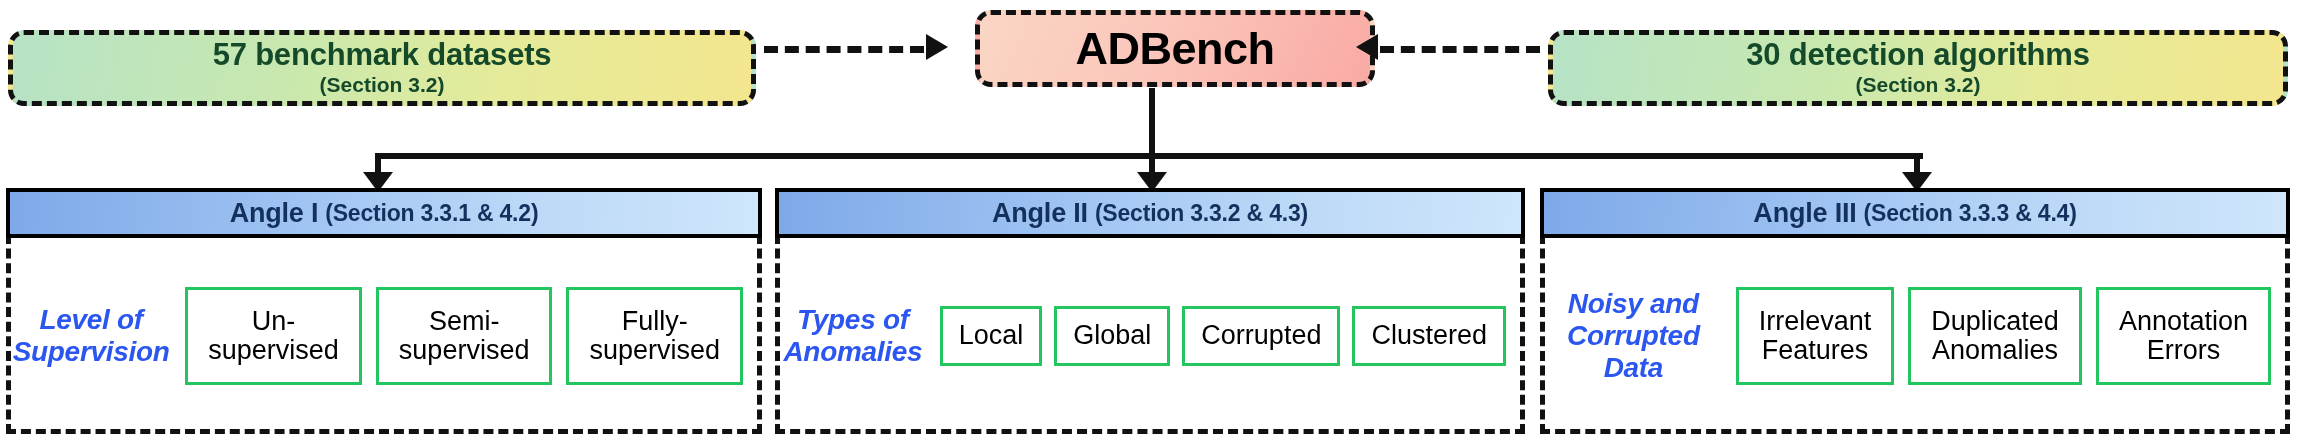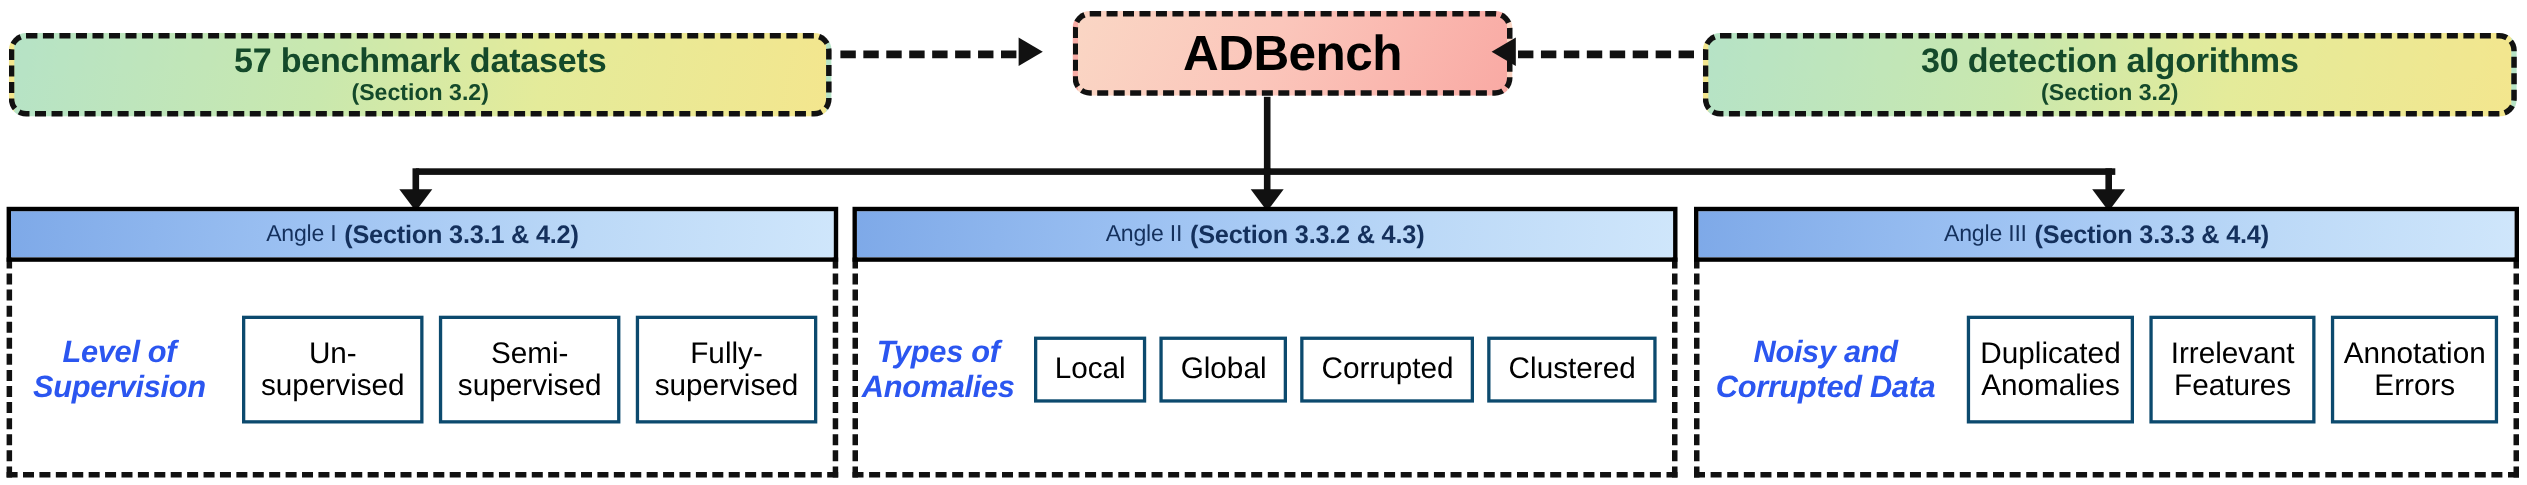--- a/index.html
+++ b/index.html
@@ -149,22 +149,22 @@
     height: 50px;
     box-sizing: border-box;
     border: 4px solid #000000;
     background: linear-gradient(95deg, #7ea9e8 0%, #9cc1f2 35%, #bcd9f7 70%, #cfe6fb 100%);
     display: flex;
     align-items: center;
     justify-content: center;
     z-index: 3;
   }
   .panel-header .angle-name {
-    font-size: 21px;
-    font-weight: normal;
+    font-size: 27px;
+    font-weight: bold;
     color: #14305c;
     letter-spacing: -0.2px;
   }
   .panel-header .angle-section {
     font-size: 23px;
     font-weight: bold;
     color: #14305c;
     margin-left: 7px;
     letter-spacing: -0.2px;
   }
@@ -200,30 +200,30 @@
     align-items: stretch;
     justify-content: center;
     gap: 14px;
     margin-top: 9px;
     width: 100%;
     padding: 0 14px;
     box-sizing: border-box;
   }
   .chip {
     box-sizing: border-box;
-    border: 3px solid #0c4a6e;
+    border: 3px solid #22c55e;
     background: #ffffff;
     display: flex;
     align-items: center;
     justify-content: center;
     text-align: center;
     font-size: 27px;
     color: #000000;
     line-height: 1.08;
-    padding: 4px 8px;
+    padding: 4px 20px;
   }
   .chip.two-line { height: 98px; }
   .chip.one-line { height: 60px; }
 
   
   #panel-1 .chip { flex: 1 1 0; }
   #panel-2 .chip { padding-left: 16px; padding-right: 16px; }
   #panel-2 .chip-row { gap: 12px; }
   #panel-3 .chip { flex: 1 1 0; }
 </style>
@@ -309,32 +309,32 @@
   <div class="panel" id="panel-3">
     <div class="panel-header">
       <span class="angle-name">Angle III</span>
       <span class="angle-section">(Section 3.3.3 &amp; 4.4)</span>
     </div>
     <div class="panel-body">
       <div class="panel-subtitle">Noisy and Corrupted Data</div>
       <div class="chip-row">
         <div class="chip two-line">
           <span>
+            <span>Irrelevant</span><br>
+            <span>Features</span>
+          </span>
+        </div>
+        <div class="chip two-line">
+          <span>
             <span>Duplicated</span><br>
             <span>Anomalies</span>
           </span>
         </div>
         <div class="chip two-line">
           <span>
-            <span>Irrelevant</span><br>
-            <span>Features</span>
-          </span>
-        </div>
-        <div class="chip two-line">
-          <span>
             <span>Annotation</span><br>
             <span>Errors</span>
           </span>
         </div>
       </div>
     </div>
   </div>
 
 </div>
 

